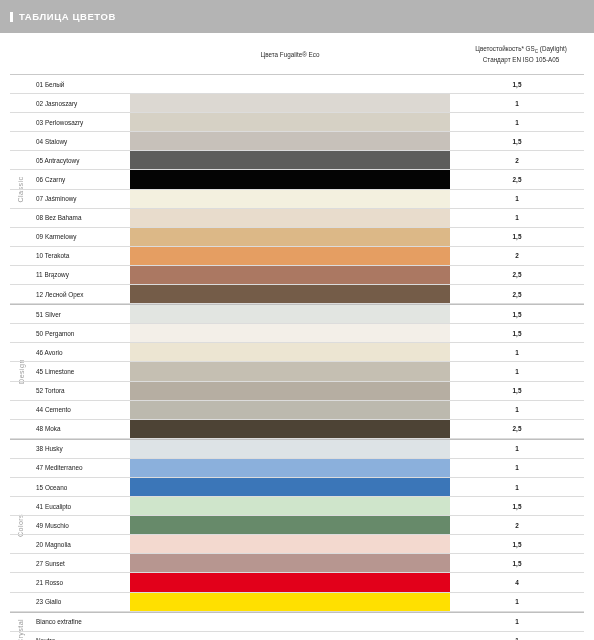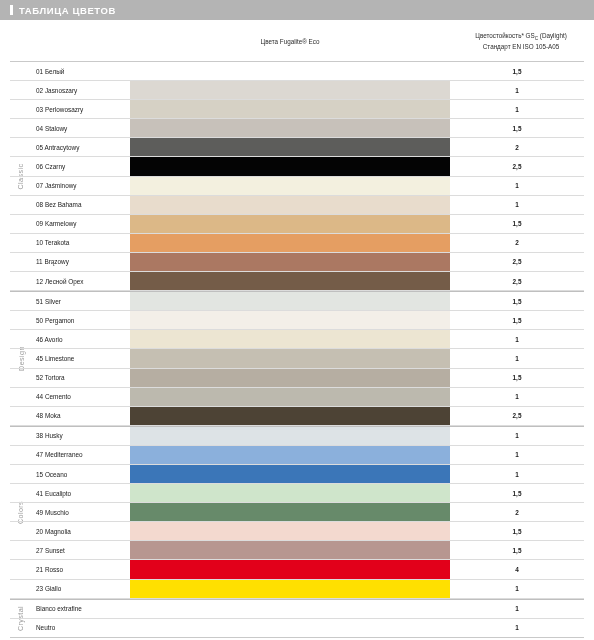--- a/index.html
+++ b/index.html
@@ -7,21 +7,21 @@
     width:594px;height:640px;
     background:#ffffff;
     font-family:"Liberation Sans", sans-serif;
     color:#1a1a1a;
     overflow:hidden;
   }
   .sheet{position:relative;width:594px;height:640px;box-sizing:border-box;}
 
   
   .titlebar{
-    height:20px;
+    height:33px;
     background:#b4b4b4;
     display:flex;align-items:center;
     padding-left:10px;
     box-sizing:border-box;
   }
   .titlebar .bar-accent{
     width:3px;height:10px;background:#ffffff;margin-right:6px;
   }
   .titlebar .title-text{
     color:#ffffff;

